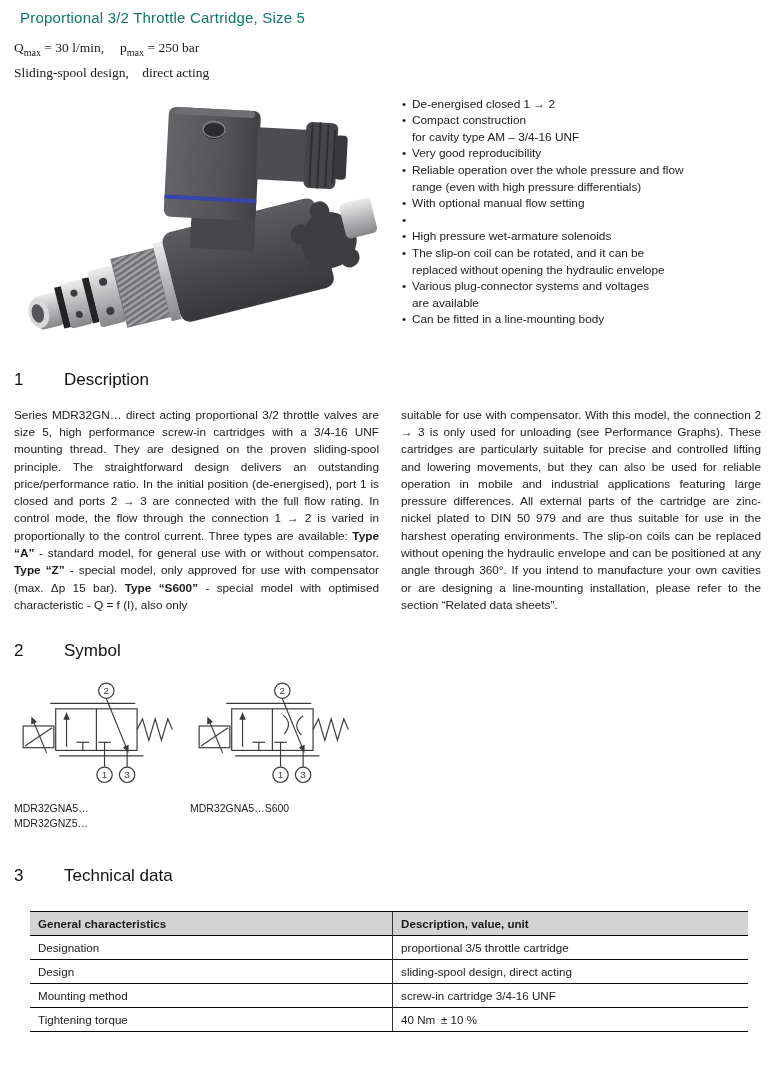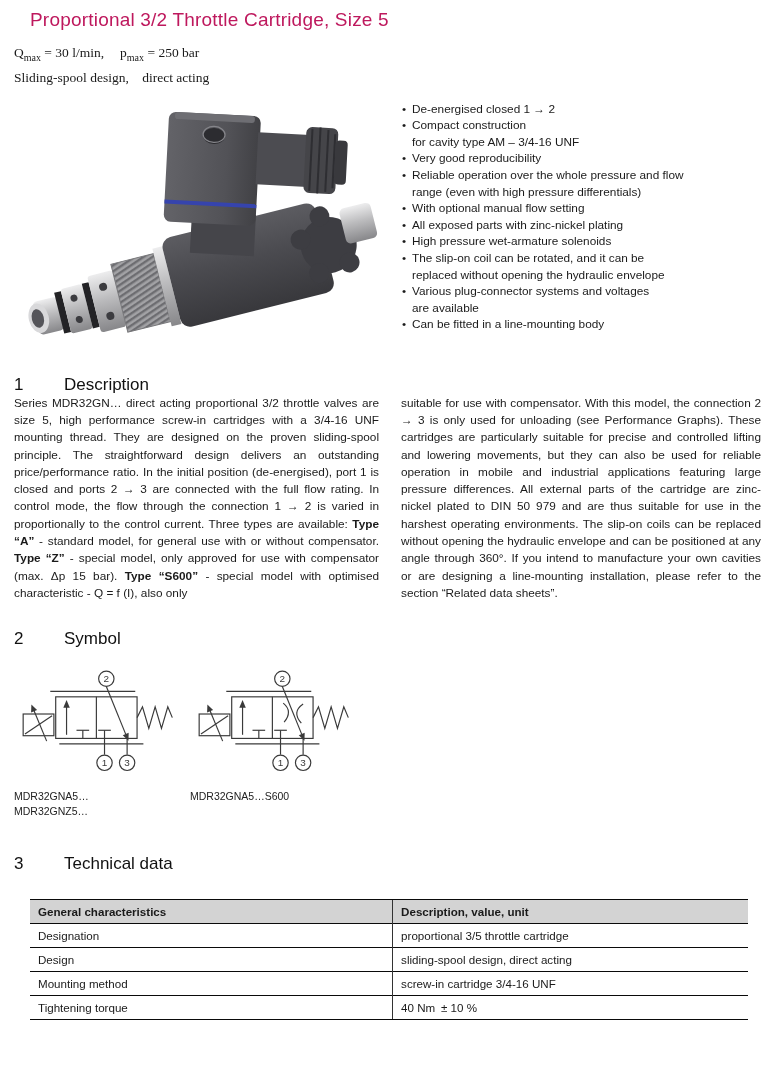--- a/index.html
+++ b/index.html
@@ -10,40 +10,40 @@
   *{box-sizing:border-box;}
   html,body{margin:0;padding:0;background:#fff;}
   body{
     width:775px;height:1073px;overflow:hidden;
     font-family:"Liberation Sans","DejaVu Sans",sans-serif;
     color:var(--ink);
   }
   .page{width:775px;height:1073px;padding:7px 13px 0 14px;}
 
   
-  .title{font-size:19px;font-weight:400;letter-spacing:.2px;margin:2px 0 12px 16px;color:#be185d;}
+  .title{font-size:15px;font-weight:400;letter-spacing:.2px;margin:2px 0 12px 6px;color:#0f766e;}
   .spec-line{font-size:13.5px;line-height:20px;font-family:Liberation Serif, serif;}
   .spec-line sub{font-size:10px;}
   .gap{display:inline-block;width:16px;}
 
   
   .top-row{display:flex;margin-top:6px;height:264px;}
   .img-box{width:388px;height:264px;position:relative;flex:none;}
   .features{width:360px;padding-top:7px;}
   .features ul{list-style:none;margin:0;padding:0;font-size:11.8px;line-height:16.6px;}
   .features li{display:flex;margin:0;}
   .features .bullet{flex:none;width:10px;}
   .features .ftext{white-space:pre-line;}
 
   
   .sec-head{font-size:17px;color:#111;display:flex;}
   .sec-num{width:50px;flex:none;}
 
   
-  .desc-row{display:flex;}
+  .desc-row{display:flex;margin-top:17px;}
   .desc-col{width:365px;font-size:11.8px;line-height:17.3px;text-align:justify;margin:0;}
   .desc-col + .desc-col{margin-left:22px;width:360px;}
   .desc-col .b{font-weight:bold;}
 
   
   .symbols-row{display:flex;margin-top:18px;align-items:flex-start;}
   .symbol-fig{display:flex;flex-direction:column;}
   .symbol-fig.first{width:176px;}
   .symbol-fig svg{display:block;}
   .sym-labels{font-size:10.5px;line-height:14.5px;color:#222;margin-top:9px;}
@@ -169,21 +169,20 @@
             <span class="bullet">•</span>
             <span class="ftext">Reliable operation over the whole pressure and flow
 range (even with high pressure differentials)</span>
           </li>
           <li>
             <span class="bullet">•</span>
             <span class="ftext">With optional manual flow setting</span>
           </li>
           <li>
             <span class="bullet">•</span>
-            <span class="ftext">All exposed parts with zinc-nickel plating</span>
           </li>
           <li>
             <span class="bullet">•</span>
             <span class="ftext">High pressure wet-armature solenoids</span>
           </li>
           <li>
             <span class="bullet">•</span>
             <span class="ftext">The slip-on coil can be rotated, and it can be
 replaced without opening the hydraulic envelope</span>
           </li>

